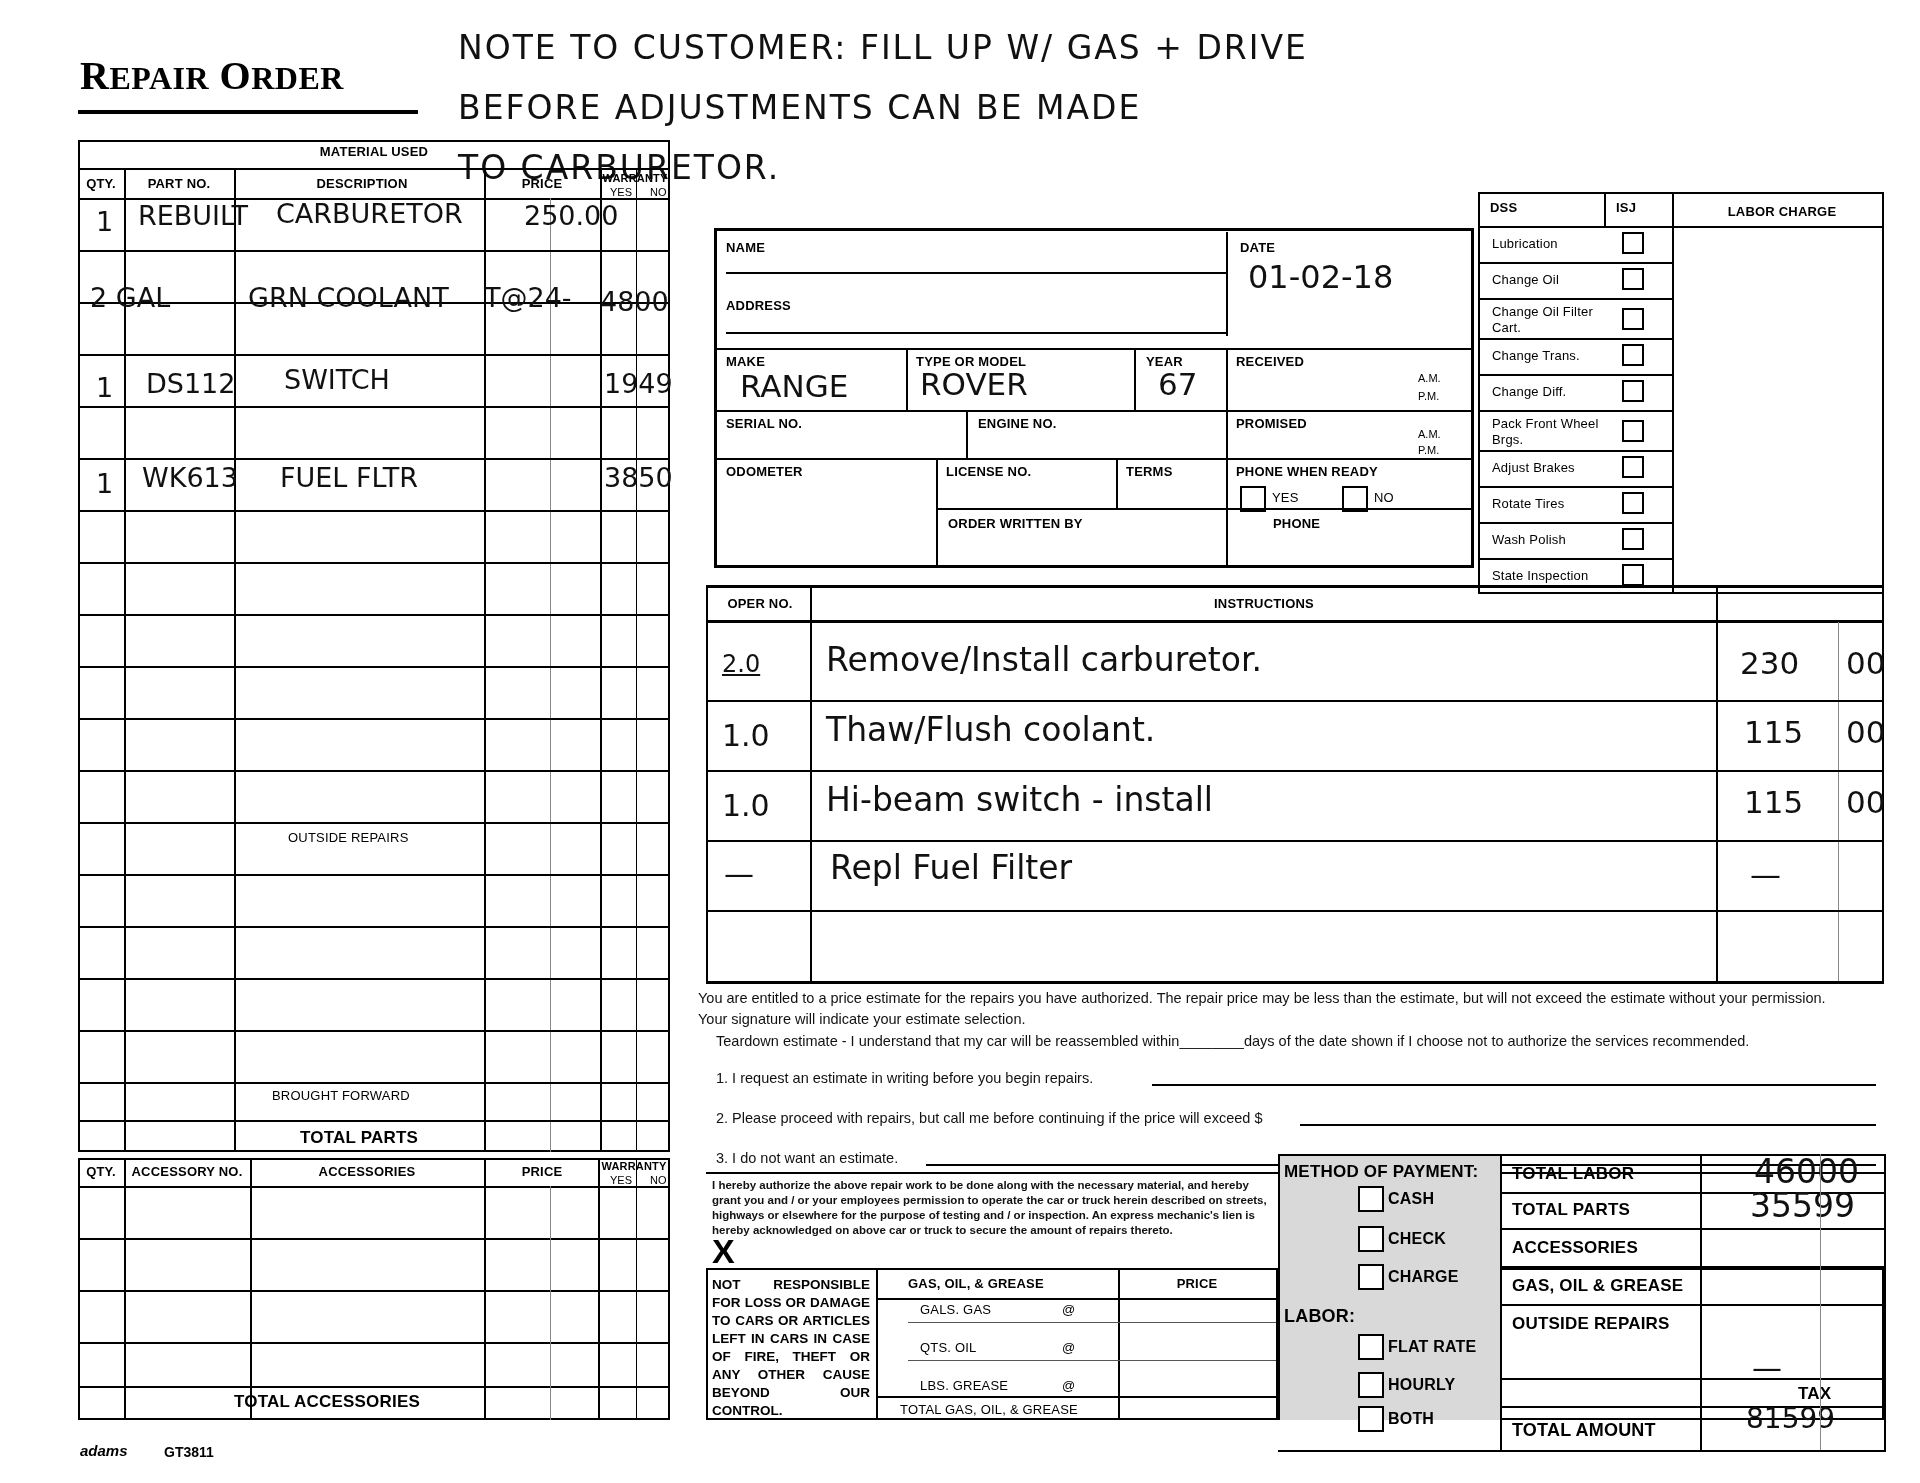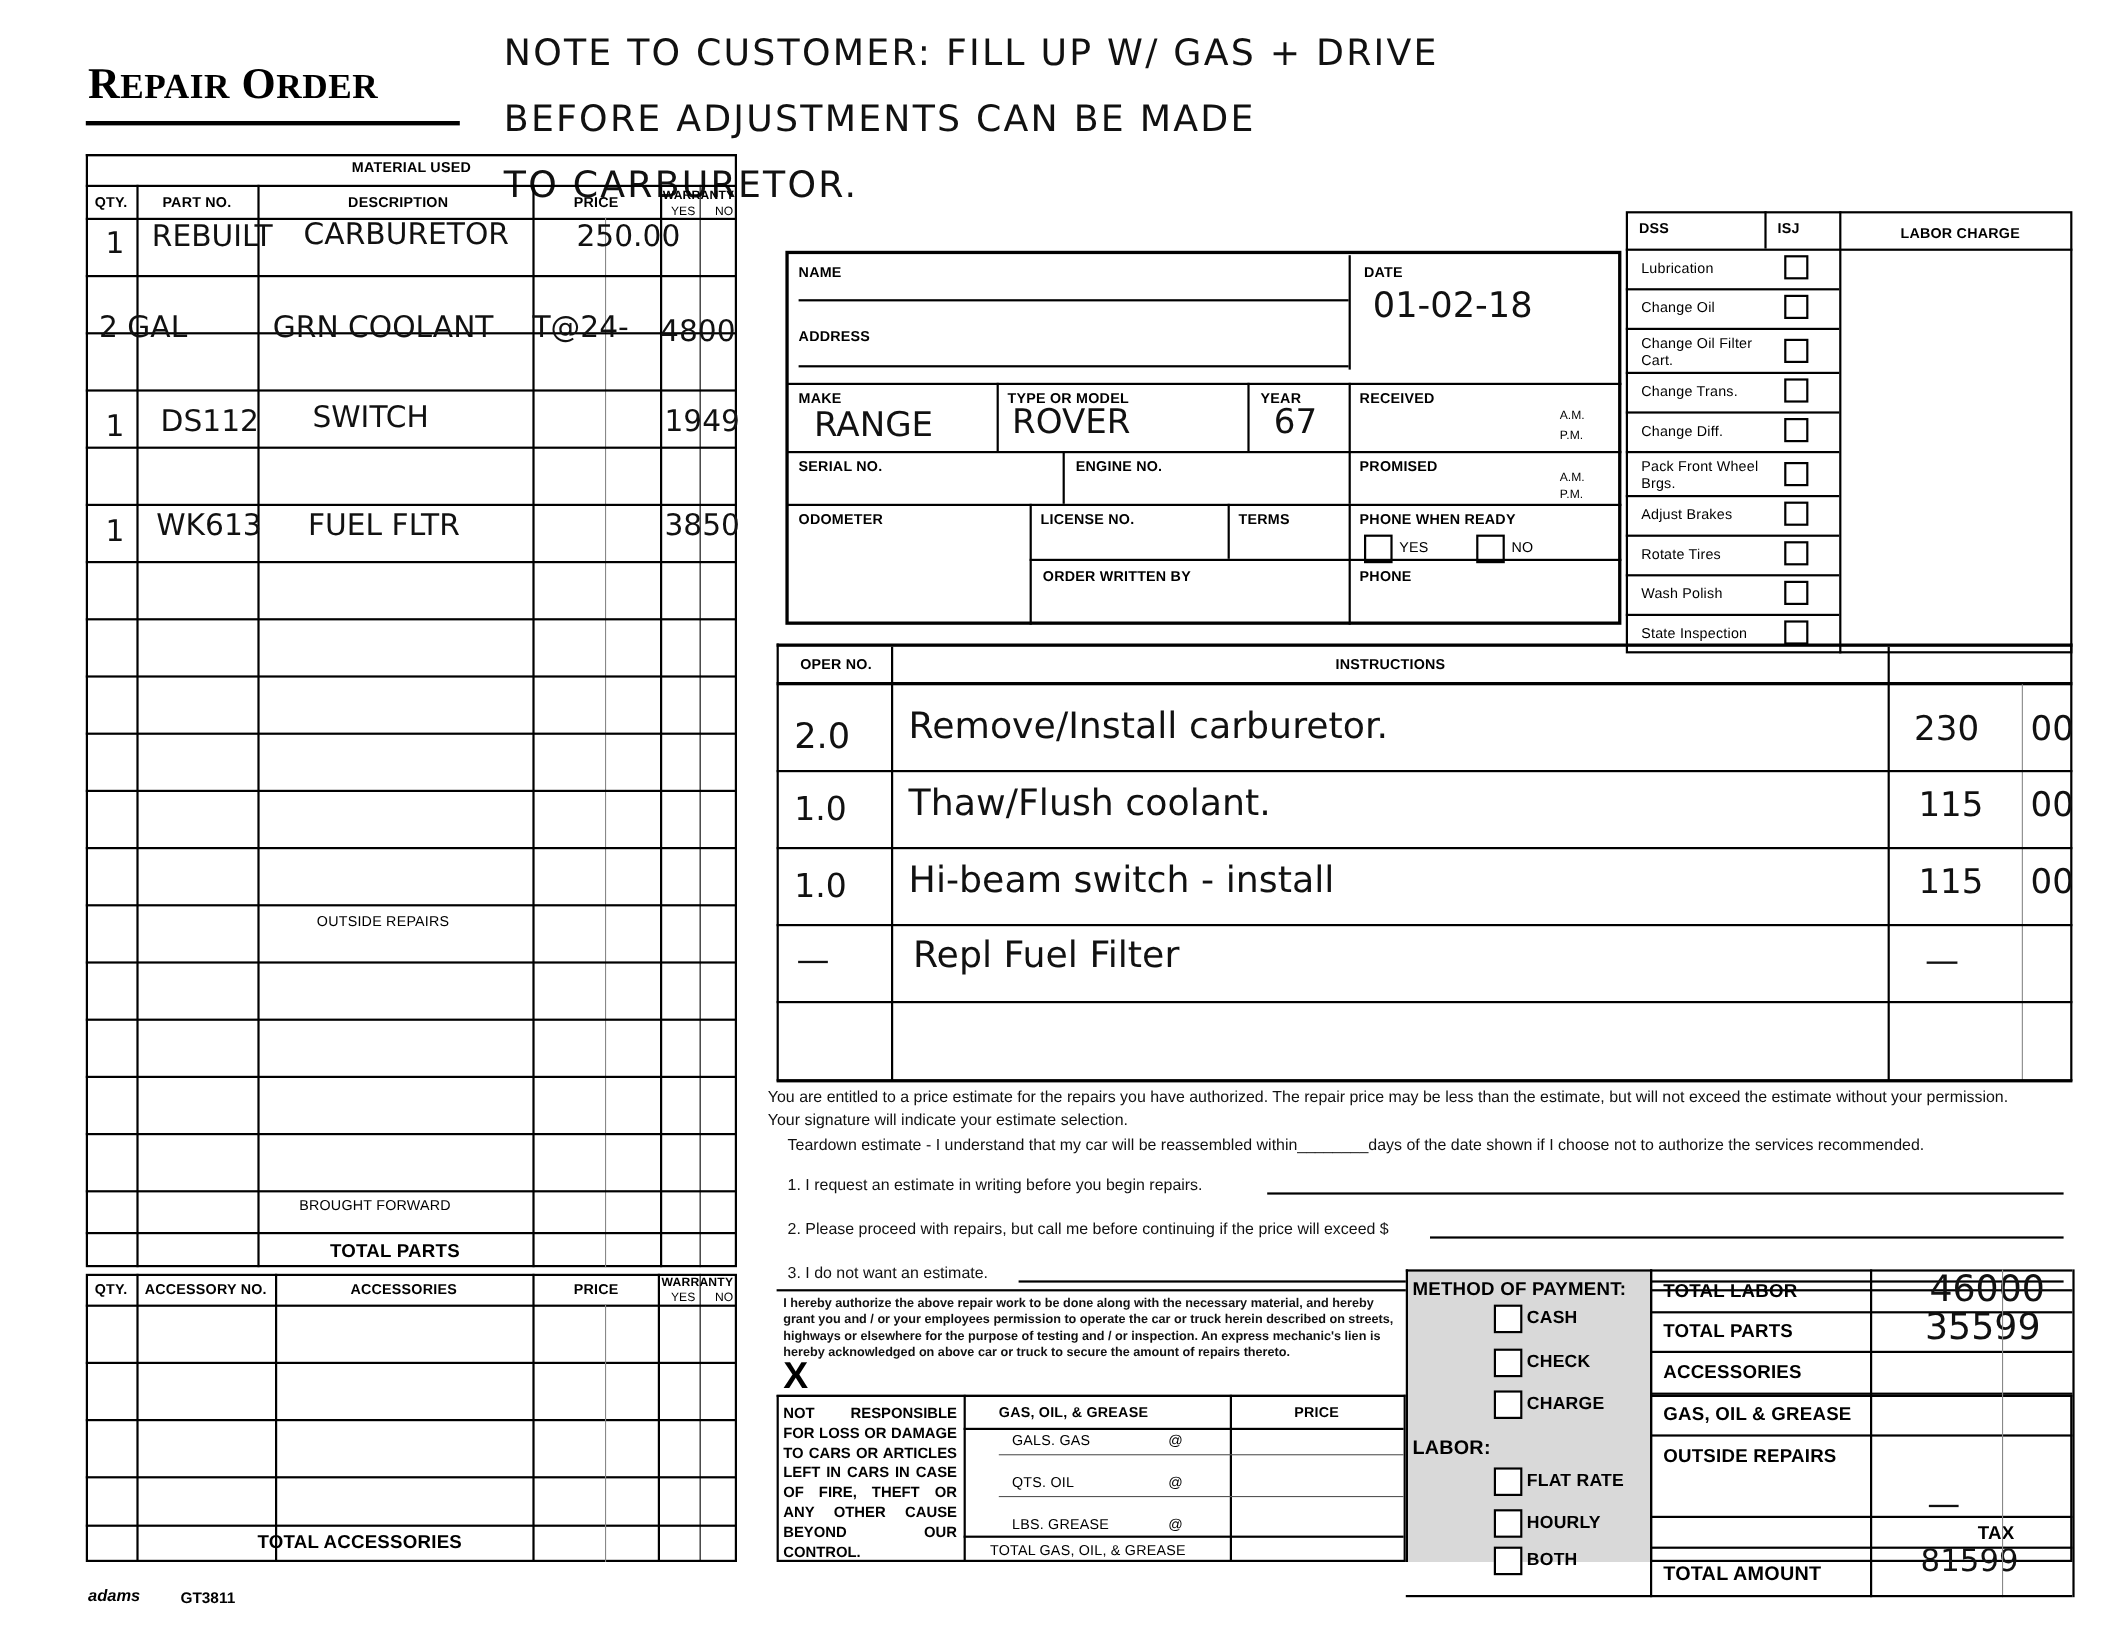--- a/index.html
+++ b/index.html
@@ -181,21 +181,21 @@
   <div class="lbl" style="left:1126px;top:464px;">TERMS</div>
   <div class="ln" style="left:1226px;top:458px;width:2px;height:110px;"></div>
   <div class="lbl" style="left:1236px;top:464px;">PHONE WHEN READY</div>
   <div class="chk" style="left:1240px;top:486px;"></div>
   <div class="lbl-n" style="left:1272px;top:490px;">YES</div>
   <div class="chk" style="left:1342px;top:486px;"></div>
   <div class="lbl-n" style="left:1374px;top:490px;">NO</div>
 
   <div class="ln" style="left:936px;top:508px;width:538px;height:2px;"></div>
   <div class="lbl" style="left:948px;top:516px;">ORDER WRITTEN BY</div>
-  <div class="lbl" style="left:1236px;top:516px;">PHONE</div>
+  <div class="lbl" style="left:1273px;top:516px;">PHONE</div>
 
   <div class="bx" id="dssbox"></div>
   <div class="lbl" style="left:1490px;top:200px;">DSS</div>
   <div class="lbl" style="left:1616px;top:200px;">ISJ</div>
   <div class="lbl ctr" style="left:1680px;top:204px;width:204px;">LABOR CHARGE</div>
   <div class="ln" style="left:1478px;top:226px;width:406px;height:2px;"></div>
   <div class="ln" style="left:1604px;top:192px;width:2px;height:34px;"></div>
   <div class="ln" style="left:1672px;top:192px;width:2px;height:402px;"></div>
 
   <div class="lbl-n" style="left:1492px;top:236px;">Lubrication</div>
@@ -246,21 +246,21 @@
   <div class="ln" style="left:1838px;top:622px;width:1px;height:361px;background:#888;"></div>
   <div class="ln" style="left:706px;top:585px;width:2px;height:398px;"></div>
   <div class="ln" style="left:1882px;top:585px;width:2px;height:398px;"></div>
 
   <div class="ln" style="left:706px;top:700px;width:1178px;height:2px;"></div>
   <div class="ln" style="left:706px;top:770px;width:1178px;height:2px;"></div>
   <div class="ln" style="left:706px;top:840px;width:1178px;height:2px;"></div>
   <div class="ln" style="left:706px;top:910px;width:1178px;height:2px;"></div>
   <div class="ln" style="left:706px;top:981px;width:1178px;height:3px;"></div>
 
-  <div class="hwcell" style="left:722px;top:650px;font-size:32px;">2.0</div>
+  <div class="hwcell" style="left:722px;top:650px;font-size:24px;text-decoration:underline;">2.0</div>
   <div class="hwcell" style="left:826px;top:640px;font-size:33px;">Remove/Install carburetor.</div>
   <div class="hwcell" style="left:1740px;top:645px;font-size:31px;">230</div>
   <div class="hwcell" style="left:1846px;top:645px;font-size:31px;">00</div>
 
   <div class="hwcell" style="left:722px;top:718px;font-size:30px;">1.0</div>
   <div class="hwcell" style="left:826px;top:710px;font-size:33px;">Thaw/Flush coolant.</div>
   <div class="hwcell" style="left:1744px;top:714px;font-size:31px;">115</div>
   <div class="hwcell" style="left:1846px;top:714px;font-size:31px;">00</div>
 
   <div class="hwcell" style="left:722px;top:788px;font-size:30px;">1.0</div>

